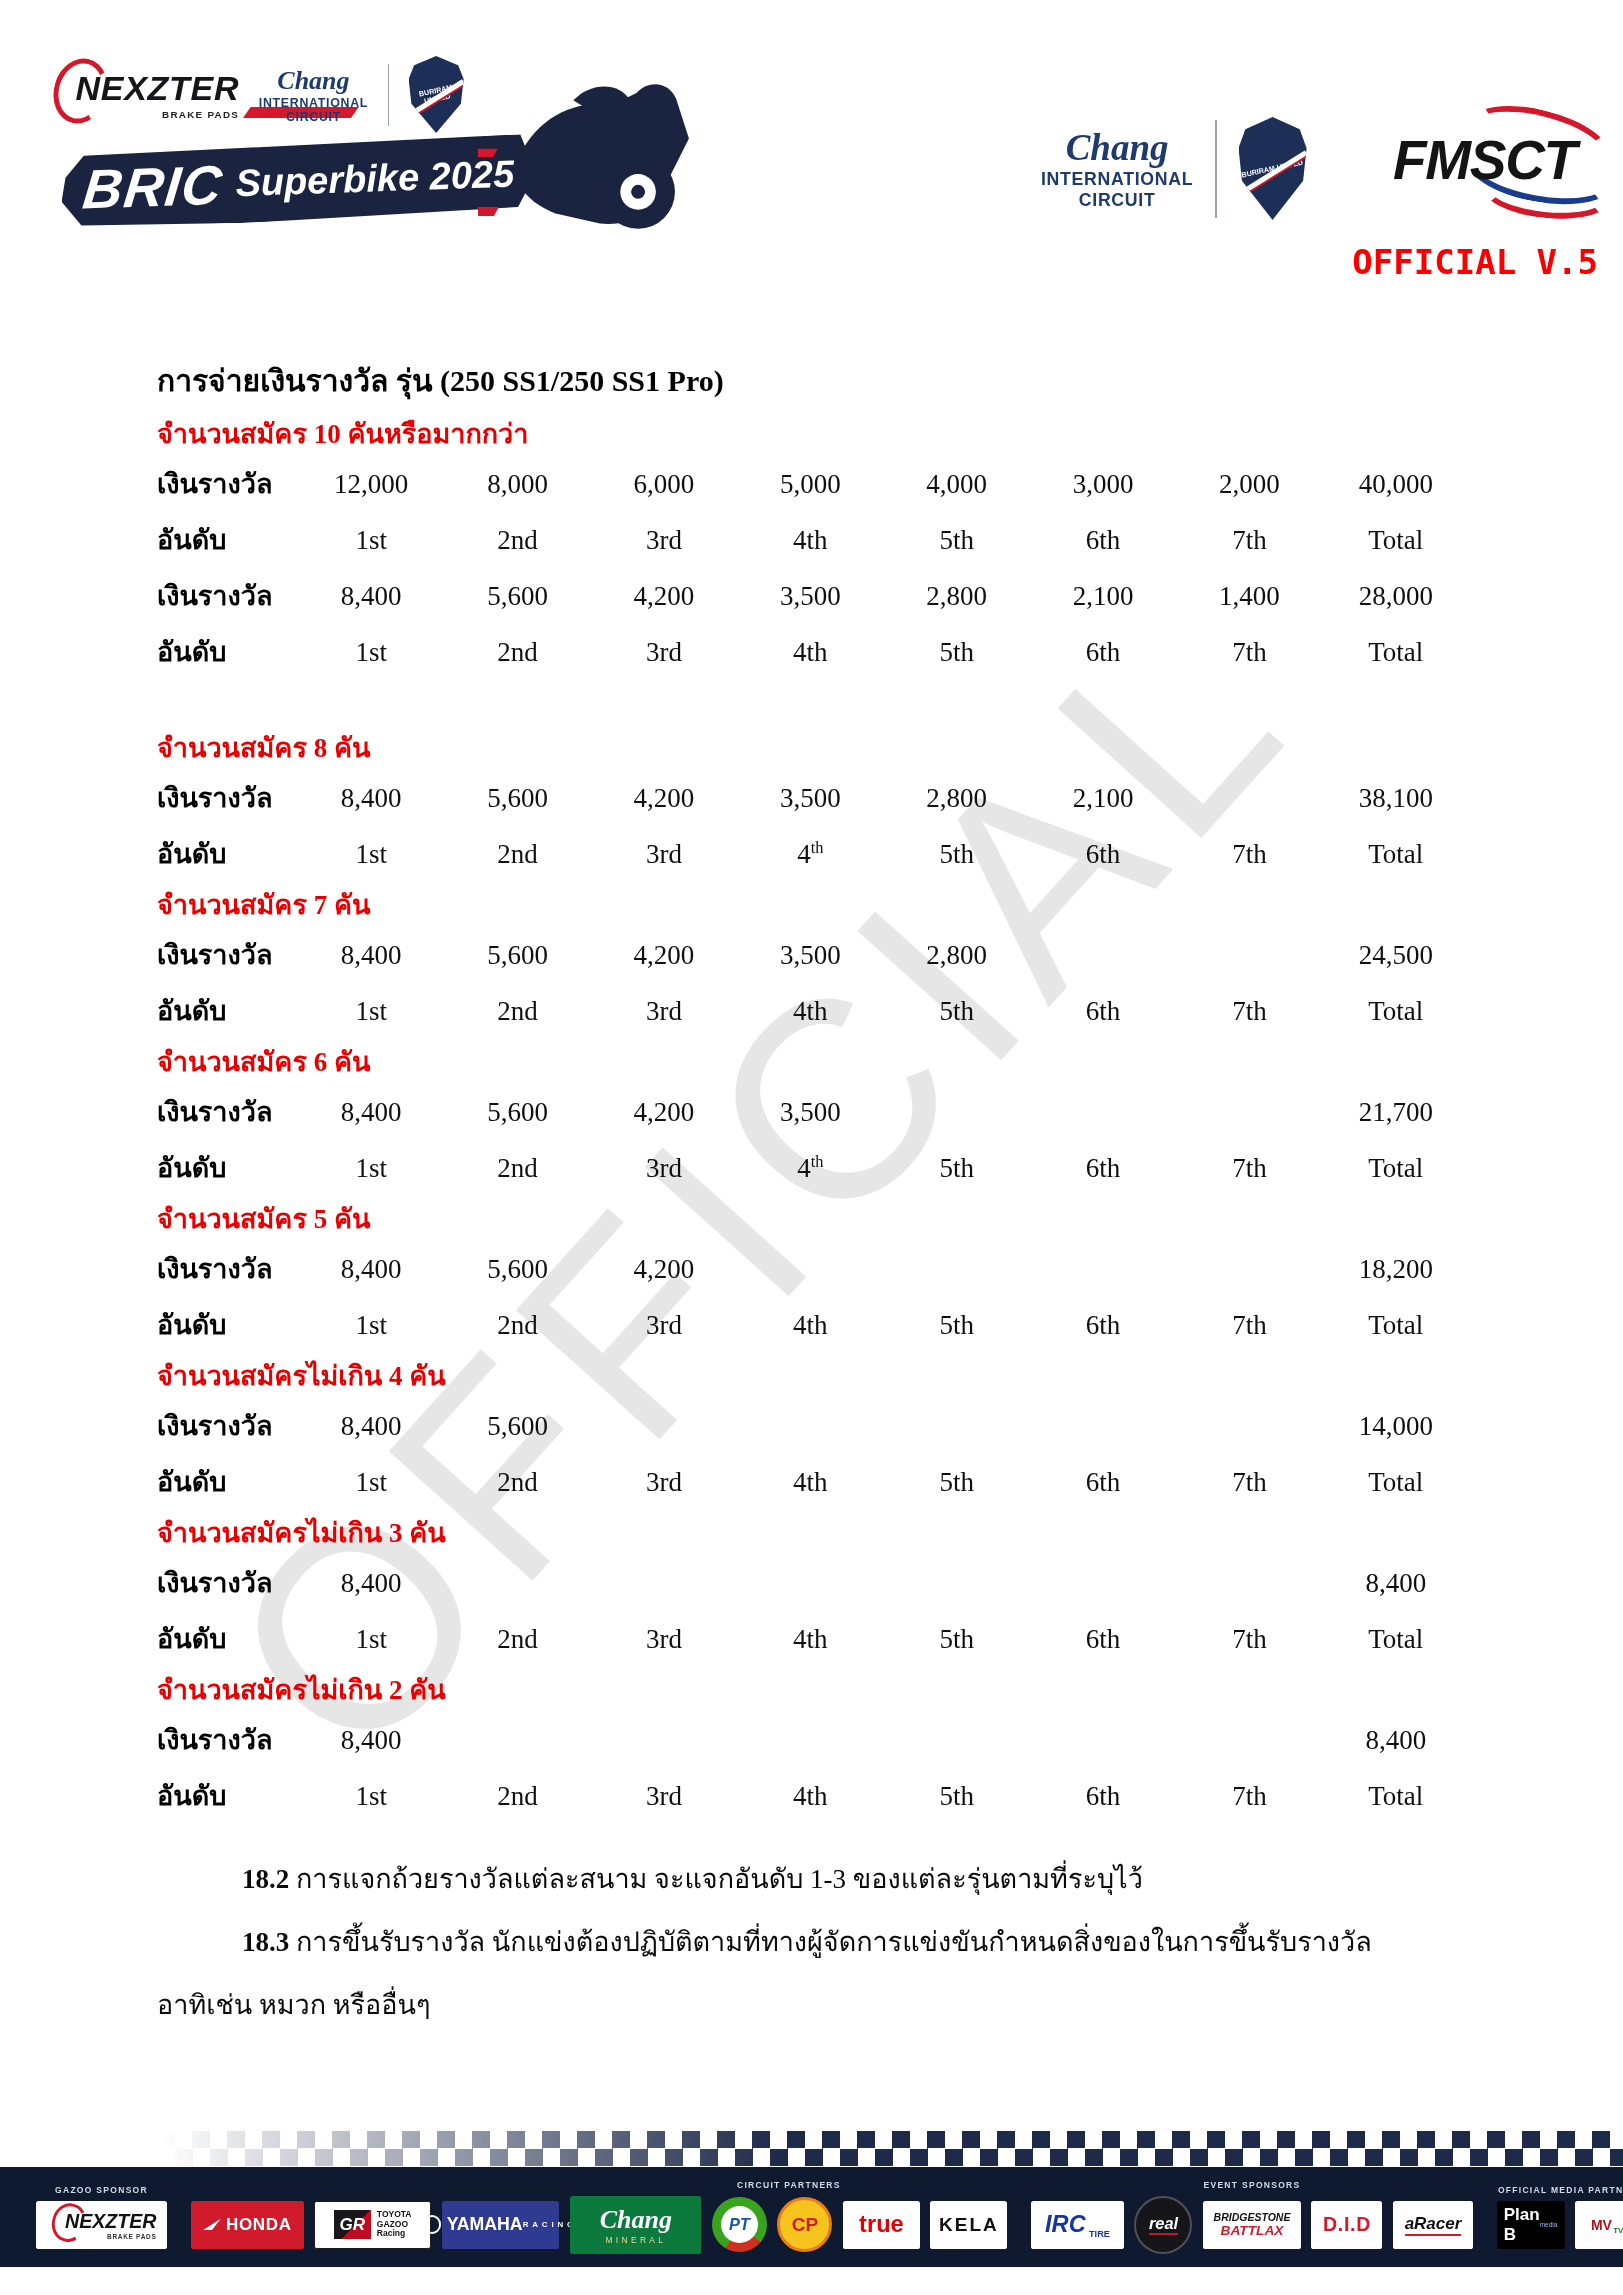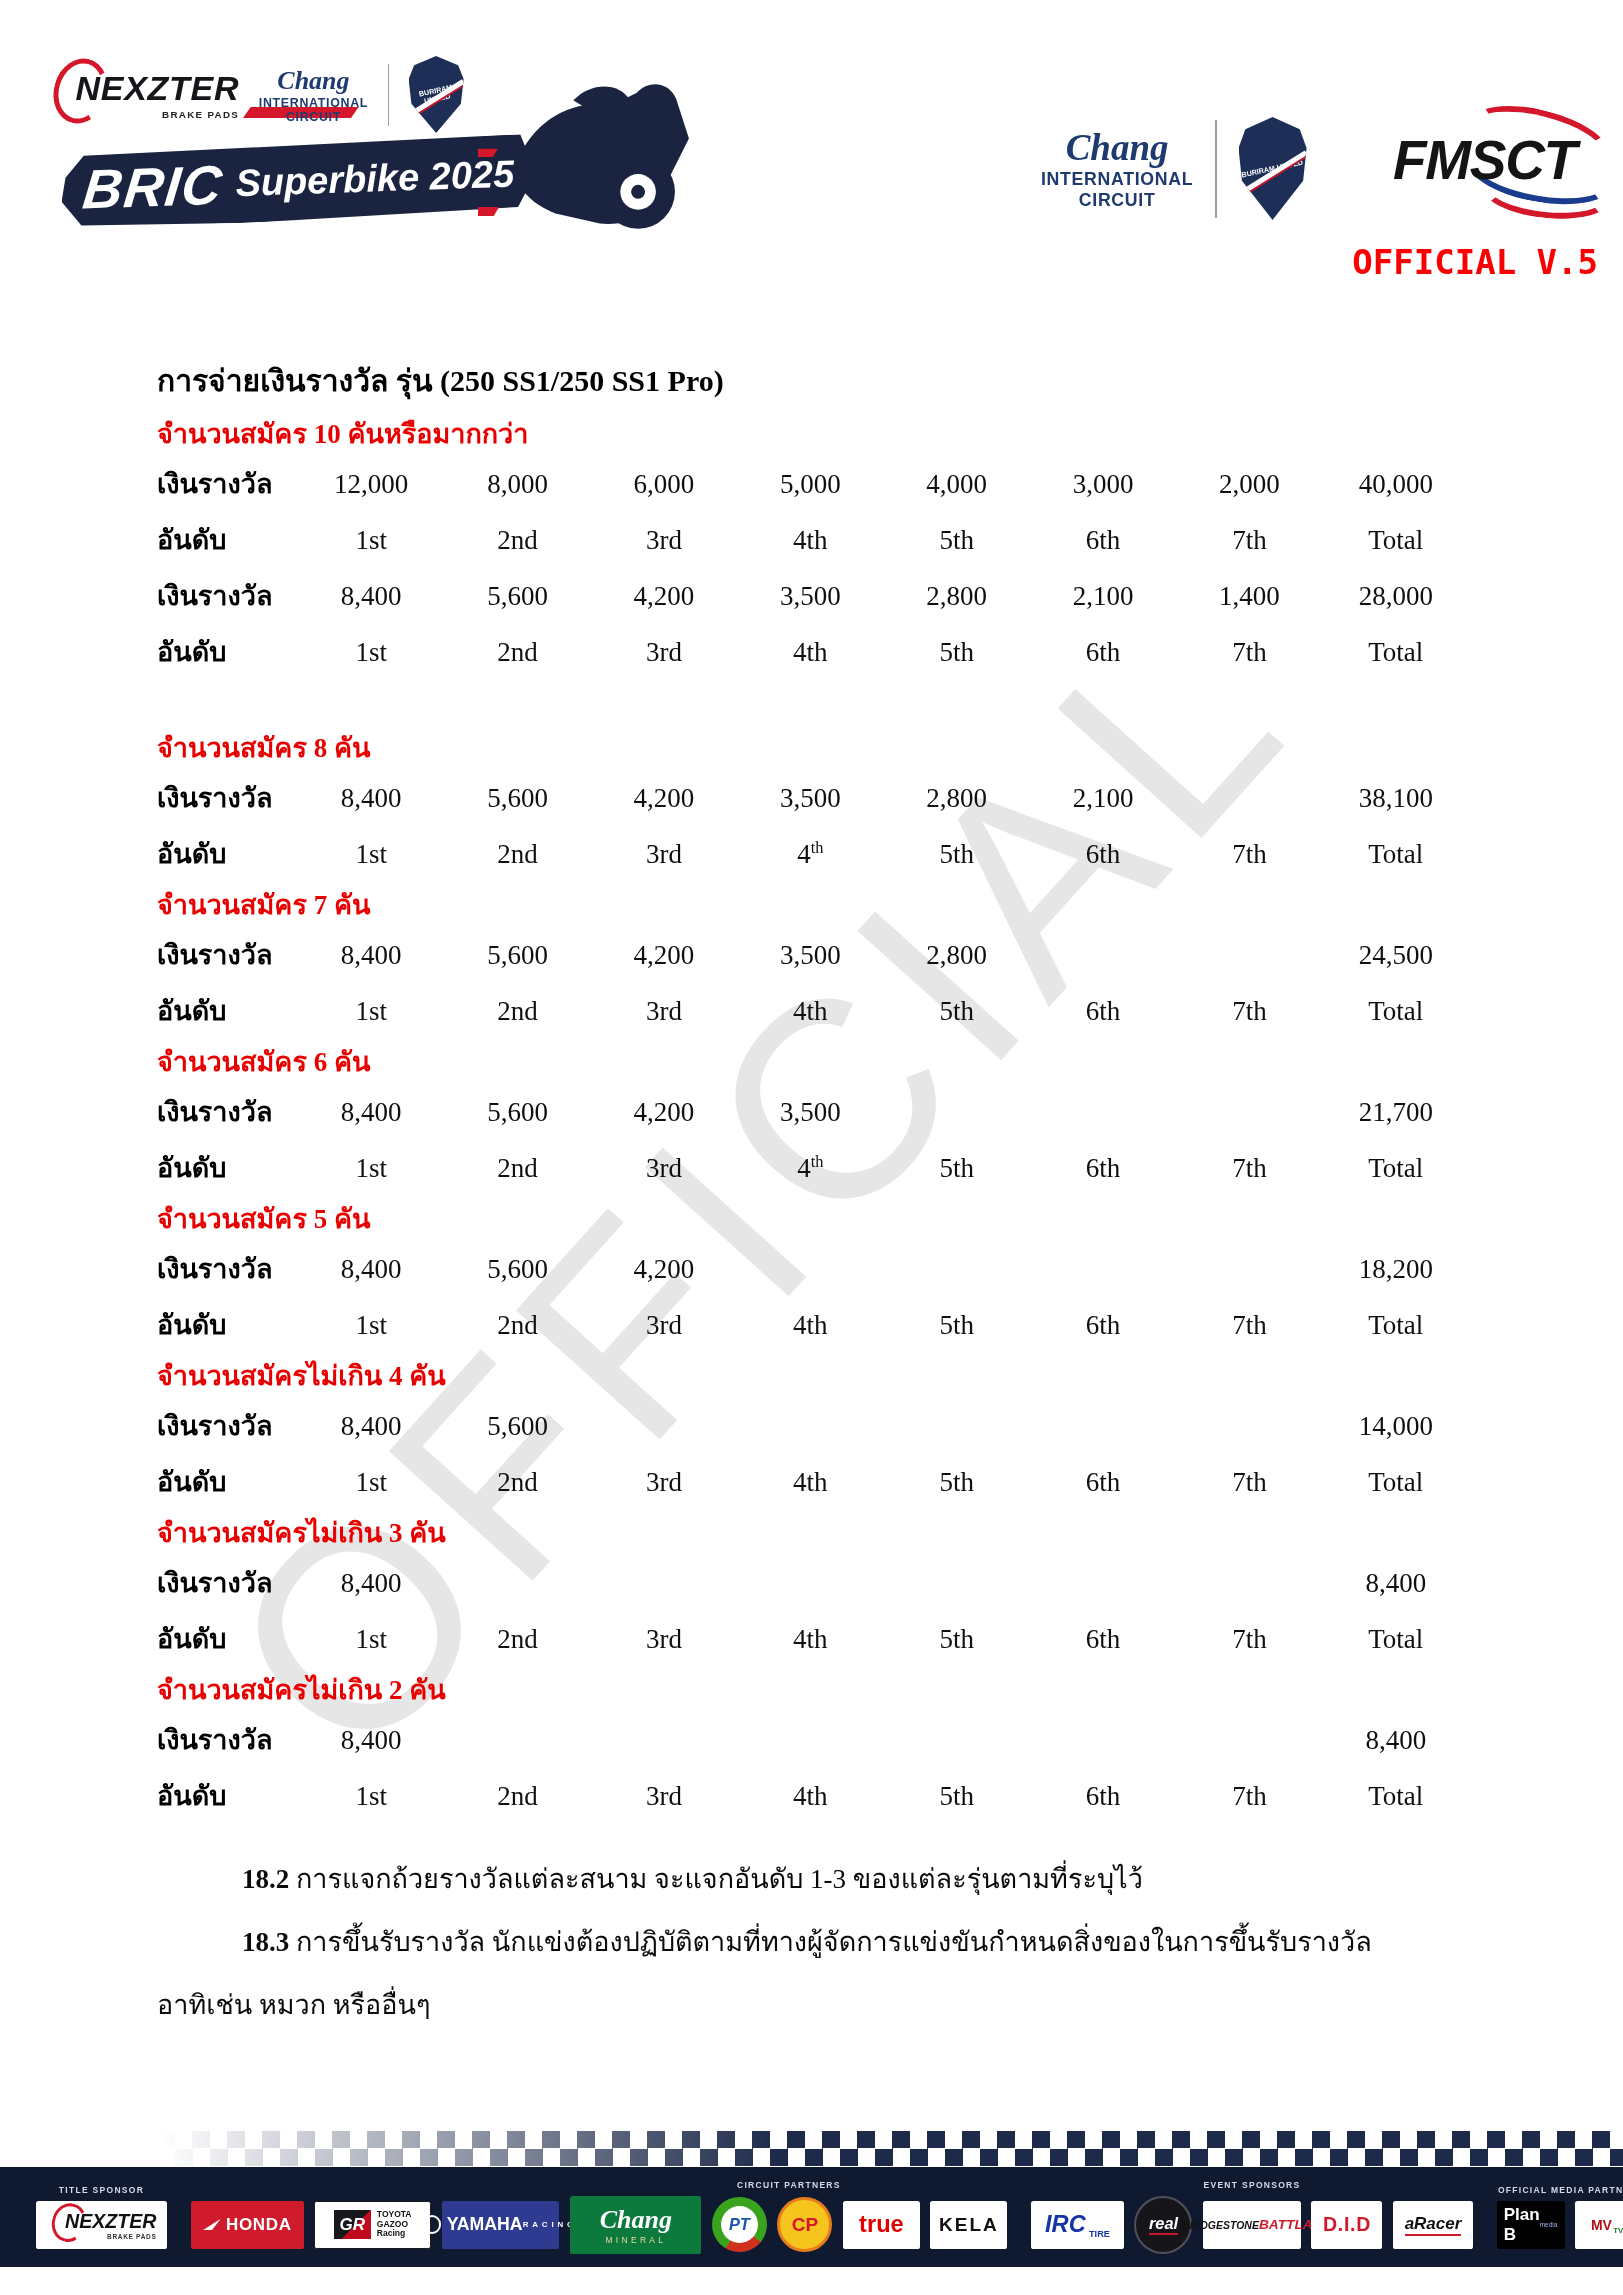--- a/index.html
+++ b/index.html
@@ -126,21 +126,21 @@
   .lg-kela { width:77px; }
   .lg-kela .lg-main { color:#111; font-weight:800; font-size:19px; letter-spacing:2px; }
 
   .lg-irc { width:93px; gap:3.3px; }
   .lg-irc .lg-main { color:#1734a5; font:italic 900 23.6px "Liberation Sans",sans-serif; }
   .lg-irc .lg-sub { color:#1734a5; font-size:9.2px; font-weight:700; align-self:flex-end; margin-bottom:9.2px; }
 
   .lg-real { width:58px; height:58px; border-radius:50%; padding:0; background:#15151a; border:2px solid #50505a; }
   .lg-real .lg-main { color:#fff; font:italic 800 16.4px "Liberation Sans",sans-serif; border-bottom:2.6px solid #c2162a; }
 
-  .lg-bridgestone { width:98px; flex-direction:row; }
+  .lg-bridgestone { width:98px; flex-direction:column; }
   .lg-bridgestone .lg-main { font:italic 900 10.5px "Liberation Sans",sans-serif; color:#111; }
   .lg-bridgestone .lg-sub { font:italic 900 13.7px "Liberation Sans",sans-serif; color:#d01b2c; }
 
   .lg-did { width:71px; }
   .lg-did .lg-main { color:#d01b2c; font-weight:900; font-size:19.6px; letter-spacing:0.7px; }
 
   .lg-aracer { width:80px; flex-direction:column; }
   .lg-aracer .lg-main { font:italic 900 17px "Liberation Sans",sans-serif; color:#111; border-bottom:2.6px solid #d01b2c; }
 
   .lg-planb { background:#000000; width:68px; flex-direction:row; }
@@ -445,21 +445,21 @@
         <div class="note indent"><b>18.2</b> การแจกถ้วยรางวัลแต่ละสนาม จะแจกอันดับ 1-3 ของแต่ละรุ่นตามที่ระบุไว้</div>
         <div class="note indent"><b>18.3</b> การขึ้นรับรางวัล นักแข่งต้องปฏิบัติตามที่ทางผู้จัดการแข่งขันกำหนดสิ่งของในการขึ้นรับรางวัล</div>
         <div class="note">อาทิเช่น หมวก หรืออื่นๆ</div>
       </div>
   </div>
 
   <div id="checker"></div>
   <div id="checker-fade"></div>
   <div id="footer-bar">
       <div class="fgroup">
-        <div class="glabel">TITLE SPONSOR</div>
+        <div class="glabel">GAZOO SPONSOR</div>
         <div class="glogos">
           <div class="lg lg-nexzter">
             <span class="lg-main">NEXZTER</span>
             <span class="lg-sub">BRAKE PADS</span>
           </div>
         </div>
       </div>
       <div class="fdiv"></div>
       <div class="fgroup">
         <div class="glabel"></div>

